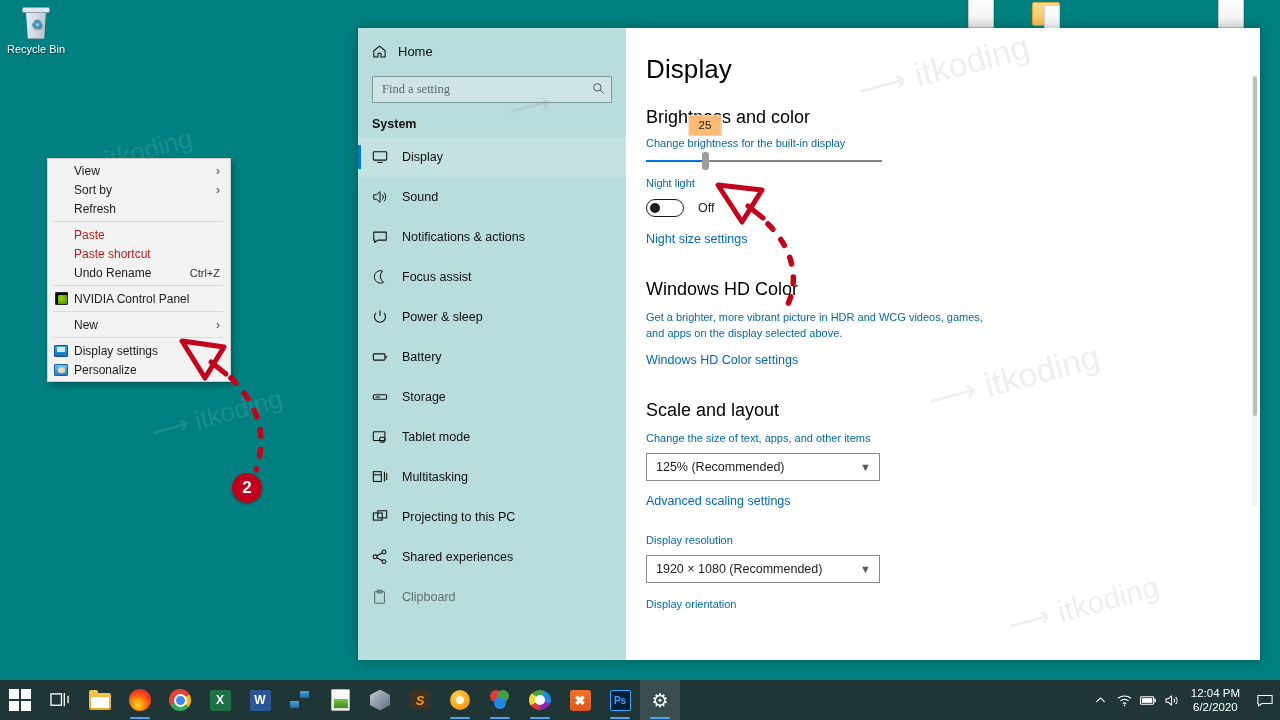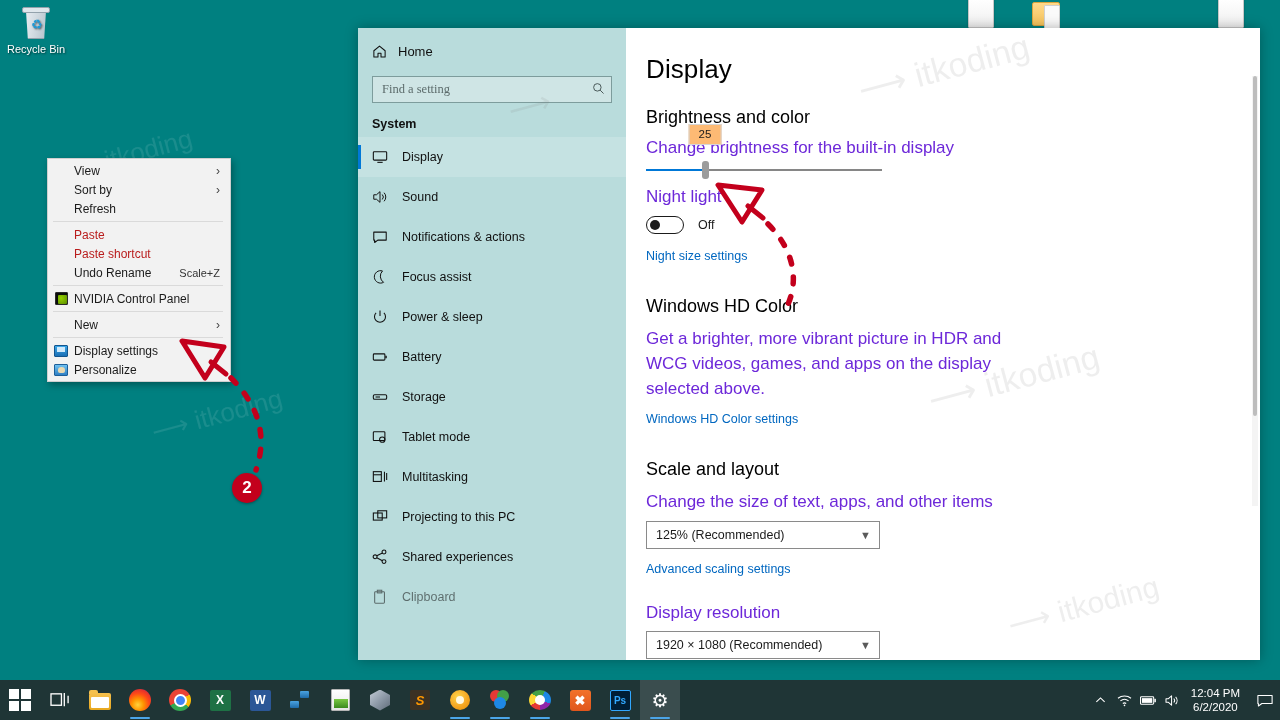--- a/index.html
+++ b/index.html
@@ -273,22 +273,22 @@
     margin-bottom: 22px;
     letter-spacing: 0.1px;
   }
   .h2 {
     font-size: 18px;
     color: #000;
     margin-bottom: 10px;
   }
   .h2.tight { margin-bottom: 8px; }
   .body-text {
-    font-size: 17px;
-    color: #6d28d9;
+    font-size: 11px;
+    color: #0369a1;
     line-height: 1.45;
   }
   .link {
     font-size: 12.5px;
     color: #0067c0;
     display: inline-block;
   }
   .section { margin-bottom: 6px; }
 
   
@@ -595,21 +595,21 @@
     </div>
 
     <div class="cm-item disabled">
       <div class="cm-ico"></div>
       <div class="cm-label">Paste shortcut</div>
     </div>
 
     <div class="cm-item">
       <div class="cm-ico"></div>
       <div class="cm-label">Undo Rename</div>
-      <div class="cm-accel">Scale+Z</div>
+      <div class="cm-accel">Ctrl+Z</div>
     </div>
 
     <div class="cm-sep"></div>
 
     <div class="cm-item">
       <div class="cm-ico">
           <span class="ico-nvidia"></span>
         </div>
       <div class="cm-label">NVIDIA Control Panel</div>
     </div>

